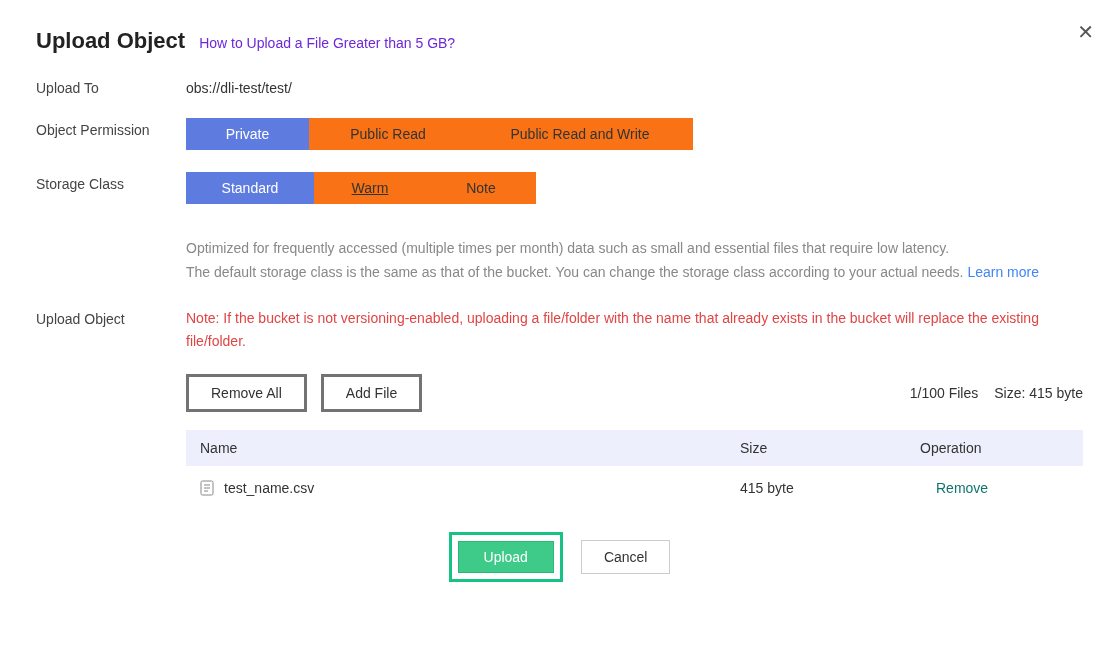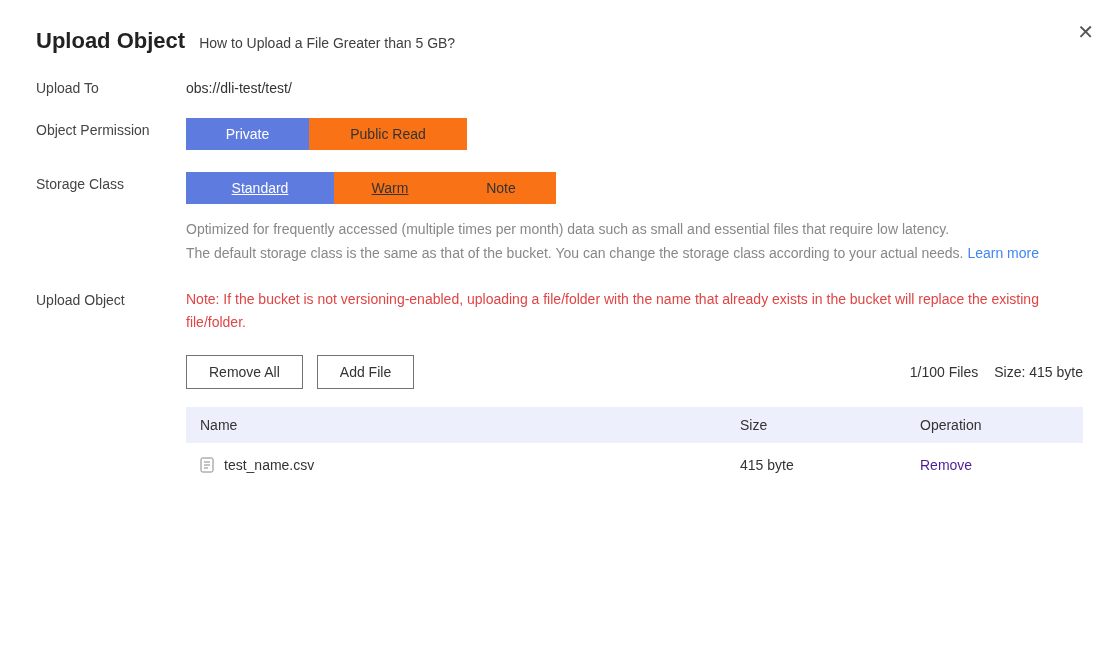--- a/index.html
+++ b/index.html
@@ -29,21 +29,21 @@
     align-items: baseline;
     margin-bottom: 22px;
   }
   .title {
     font-size: 22px;
     font-weight: 600;
     color: #222;
     margin-right: 14px;
   }
   .help-link {
-    color: #404040;
+    color: #6d28d9;
     font-size: 14px;
     font-weight: 500;
     cursor: pointer;
   }
   .row {
     display: flex;
     margin-bottom: 22px;
   }
   .row.tight { margin-bottom: 14px; }
   .label-col {
@@ -74,48 +74,48 @@
     cursor: pointer;
     font-size: 14px;
   }
   .seg-btn.active {
     background: #5e7ce0;
     color: #fff;
   }
   .perm-private { width: 123px; }
   .perm-pubread { width: 158px; }
   .perm-pubrw   { width: 226px; }
-  .sc-std  { width: 148px; text-decoration: underline; }
+  .sc-std  { width: 128px; }
   .sc-warm { width: 112px; text-decoration: underline; }
   .sc-cold { width: 110px; }
   .desc {
     color: #888;
     line-height: 1.7;
-    margin-top: 14px;
+    margin-top: 33px;
     max-width: 900px;
   }
   .desc .learn {
     color: #4086f4;
     cursor: pointer;
   }
   .note {
     color: #e04444;
     line-height: 1.7;
     margin-bottom: 20px;
     max-width: 900px;
   }
   .action-row {
     display: flex;
     justify-content: space-between;
     align-items: center;
     margin-bottom: 18px;
   }
   .action-buttons { display: flex; gap: 14px; }
   .outline-btn {
-    border: 1px solid #737373;
+    border: 3px solid #737373;
     background: #fff;
     color: #333;
     padding: 8px 22px;
     cursor: pointer;
     font-size: 14px;
   }
   .stats {
     color: #333;
     font-size: 14px;
     display: flex;
@@ -138,22 +138,23 @@
     font-size: 14px;
     color: #333;
   }
   .file-name-cell {
     display: flex;
     align-items: flex-end;
     gap: 10px;
   }
   .file-icon-svg { width: 14px; height: 16px; flex-shrink: 0; }
   .remove-link {
-    color: #4c1d95;
-    cursor: pointer;
+    color: #0f766e;
+    cursor: pointer;
+    margin-left: 16px;
   }
   th.col-name, td.col-name { width: 540px; }
   th.col-size, td.col-size { width: 180px; }
   th.col-op, td.col-op { }
   .footer-actions {
     display: flex;
     justify-content: center;
     gap: 18px;
     margin-top: 22px;
     align-items: center;
@@ -197,20 +198,21 @@
     <div class="label-col">Upload To</div>
     <div class="value-col plain-text">obs://dli-test/test/</div>
   </div>
 
   <div class="row">
     <div class="label-col">Object Permission</div>
     <div class="value-col">
       <div class="segmented">
         <button class="seg-btn perm-private active">Private</button>
         <button class="seg-btn perm-pubread">Public Read</button>
+        <button class="seg-btn perm-pubrw">Public Read and Write</button>
       </div>
     </div>
   </div>
 
   <div class="row">
     <div class="label-col">Storage Class</div>
     <div class="value-col">
       <div class="segmented">
         <button class="seg-btn sc-std active">Standard</button>
         <button class="seg-btn sc-warm">Warm</button>
@@ -261,14 +263,20 @@
               </div>
             </td>
             <td class="col-size">415 byte</td>
             <td class="col-op"><a class="remove-link">Remove</a></td>
           </tr>
         </tbody>
       </table>
     </div>
   </div>
 
+  <div class="footer-actions">
+    <div class="upload-highlight">
+      <button class="upload-btn">Upload</button>
+    </div>
+    <button class="cancel-btn">Cancel</button>
+  </div>
 
 </div>
 
 </body></html>

